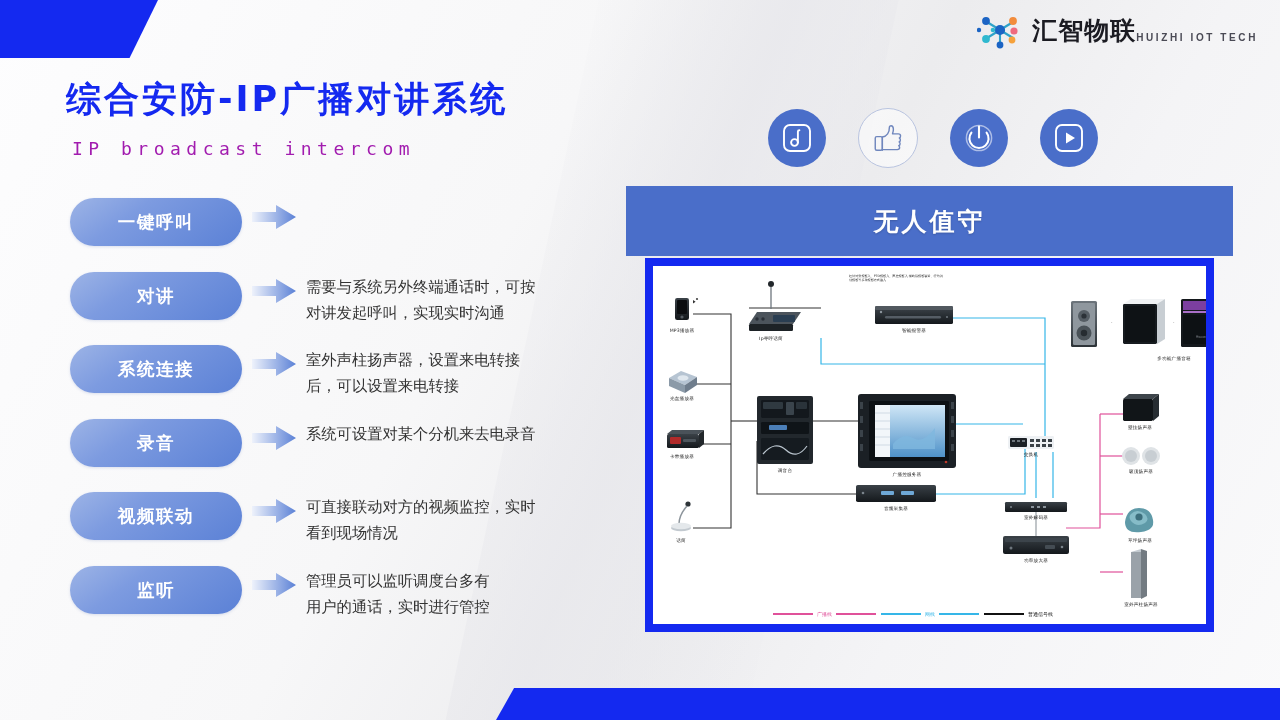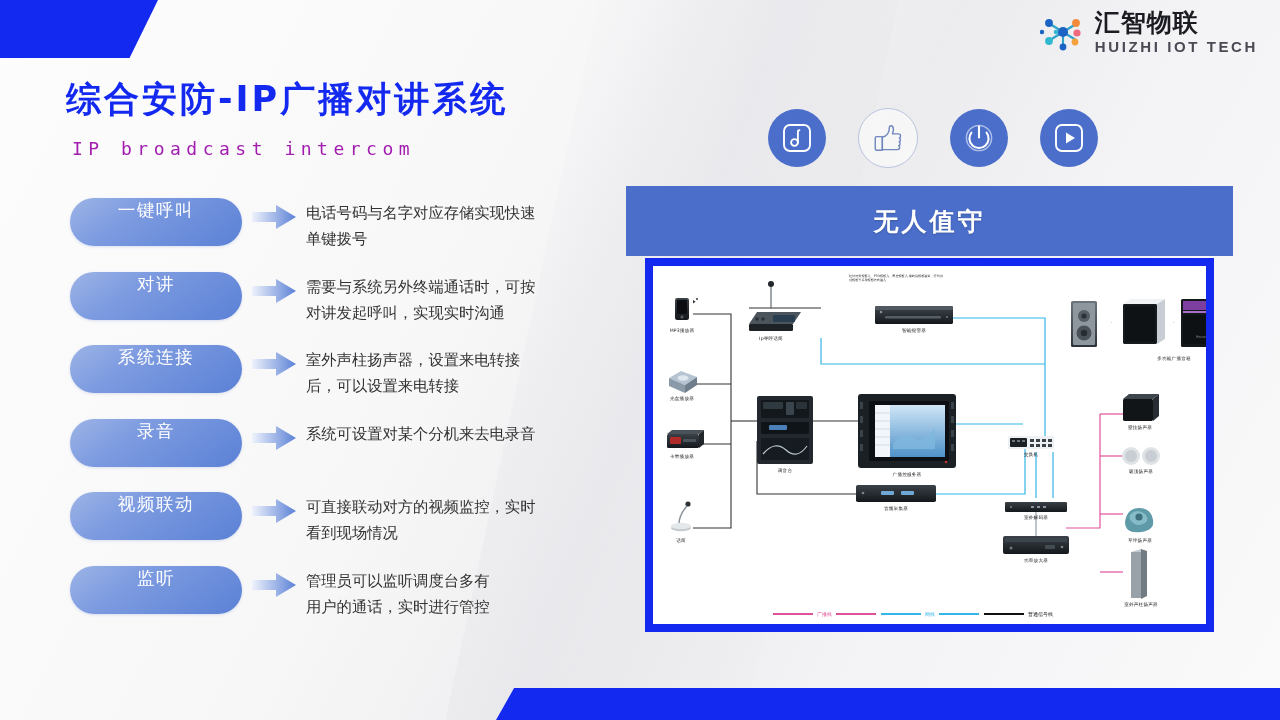--- a/index.html
+++ b/index.html
@@ -34,44 +34,44 @@
        transform:skewX(-12deg);}
 
   .corner-tl{position:absolute;left:0;top:0;width:158px;height:58px;
     background:#1429f0;clip-path:polygon(0 0,100% 0,82% 100%,0 100%);}
   .corner-br{position:absolute;left:496px;top:688px;width:784px;height:32px;
     background:#1429f0;clip-path:polygon(2.3% 0,100% 0,100% 100%,0 100%);}
 
   
   .logo{position:absolute;right:22px;top:10px;display:flex;align-items:center;gap:9px;}
   .logo-mark{width:46px;height:40px;flex:0 0 auto;}
-  .logo-txt{display:flex;flex-direction:column;align-items:flex-start;line-height:1;}
+  .logo-txt{display:flex;align-items:flex-end;line-height:1;}
   .logo-cn{font-size:25px;font-weight:bold;color:#1b1b22;letter-spacing:1px;
     font-family:"DejaVu Sans","Liberation Sans",sans-serif;}
-  .logo-en{font-size:15px;font-weight:bold;color:#4a4a55;letter-spacing:2.6px;margin-top:4px;}
+  .logo-en{font-size:10px;font-weight:bold;color:#4a4a55;letter-spacing:2.6px;margin-top:4px;}
 
   
   .title{position:absolute;left:66px;top:76px;font-size:35px;font-weight:bold;color:#1429f0;
     letter-spacing:3px;font-family:"DejaVu Sans","Liberation Sans",sans-serif;white-space:nowrap;}
   .subtitle{position:absolute;left:72px;top:138px;font-size:18px;color:#a21caf;
     letter-spacing:5.5px;font-family:"DejaVu Sans Mono","Liberation Mono",monospace;white-space:nowrap;}
 
   
   .iconrow{position:absolute;left:768px;top:108px;display:flex;gap:32px;align-items:center;}
   .ic{width:58px;height:58px;border-radius:50%;display:flex;align-items:center;justify-content:center;}
   .ic.filled{background:#4a6ec9;}
   .ic.hollow{background:rgba(255,255,255,.55);border:1.5px solid #b9c4e0;}
 
   
   .features{position:absolute;left:70px;top:198px;width:560px;}
   .frow{display:flex;align-items:flex-start;margin-bottom:20.5px;height:53px;}
   .pill{width:172px;height:48px;border-radius:26px;flex:0 0 auto;
     background:linear-gradient(145deg,#9db4e6 0%,#7d9be0 35%,#5b81d6 100%);
-    display:flex;justify-content:center;
-    box-shadow:0 1px 3px rgba(70,100,170,.18);}
+    display:flex;align-items:center;justify-content:center;
+    box-shadow:0 1px 3px rgba(70,100,170,.18);font-weight:bold;}
   .pill span{color:#ffffff;font-size:17.5px;letter-spacing:1.6px;
     font-family:"DejaVu Sans","Liberation Sans",sans-serif;}
   .arrow{width:44px;flex:0 0 auto;display:flex;align-items:center;justify-content:center;margin:0 10px;padding-top:6px;}
   .desc{flex:1;color:#333333;font-size:15.3px;line-height:26px;padding-top:2px;
     font-family:"DejaVu Sans","Liberation Sans",sans-serif;}
   .desc div{white-space:nowrap;}
 
   
   .panel{position:absolute;left:626px;top:186px;width:607px;height:458px;}
   .panel-head{height:70px;background:#4a6ec9;display:flex;align-items:center;justify-content:center;}
@@ -176,24 +176,20 @@
         <svg viewBox="0 0 44 26" width="44" height="26">
           <defs>
               <linearGradient id="ag0" x1="0" y1="0" x2="1" y2="0">
             <stop offset="0" stop-color="#eef2fb"></stop>
                 <stop offset="1" stop-color="#5b81d6"></stop>
               </linearGradient>
             </defs>
           <path d="M0 8 H24 V1 L44 13 L24 25 V18 H0 Z" fill="url(#ag0)"></path>
         </svg>
       </div>
-      <div class="desc">
-        <div>电话号码与名字对应存储实现快速</div>
-        <div>单键拨号</div>
-      </div>
     </div>
 
     <div class="frow">
       <div class="pill">
         <span>对讲</span>
       </div>
       <div class="arrow">
         <svg viewBox="0 0 44 26" width="44" height="26">
           <defs>
               <linearGradient id="ag1" x1="0" y1="0" x2="1" y2="0">

